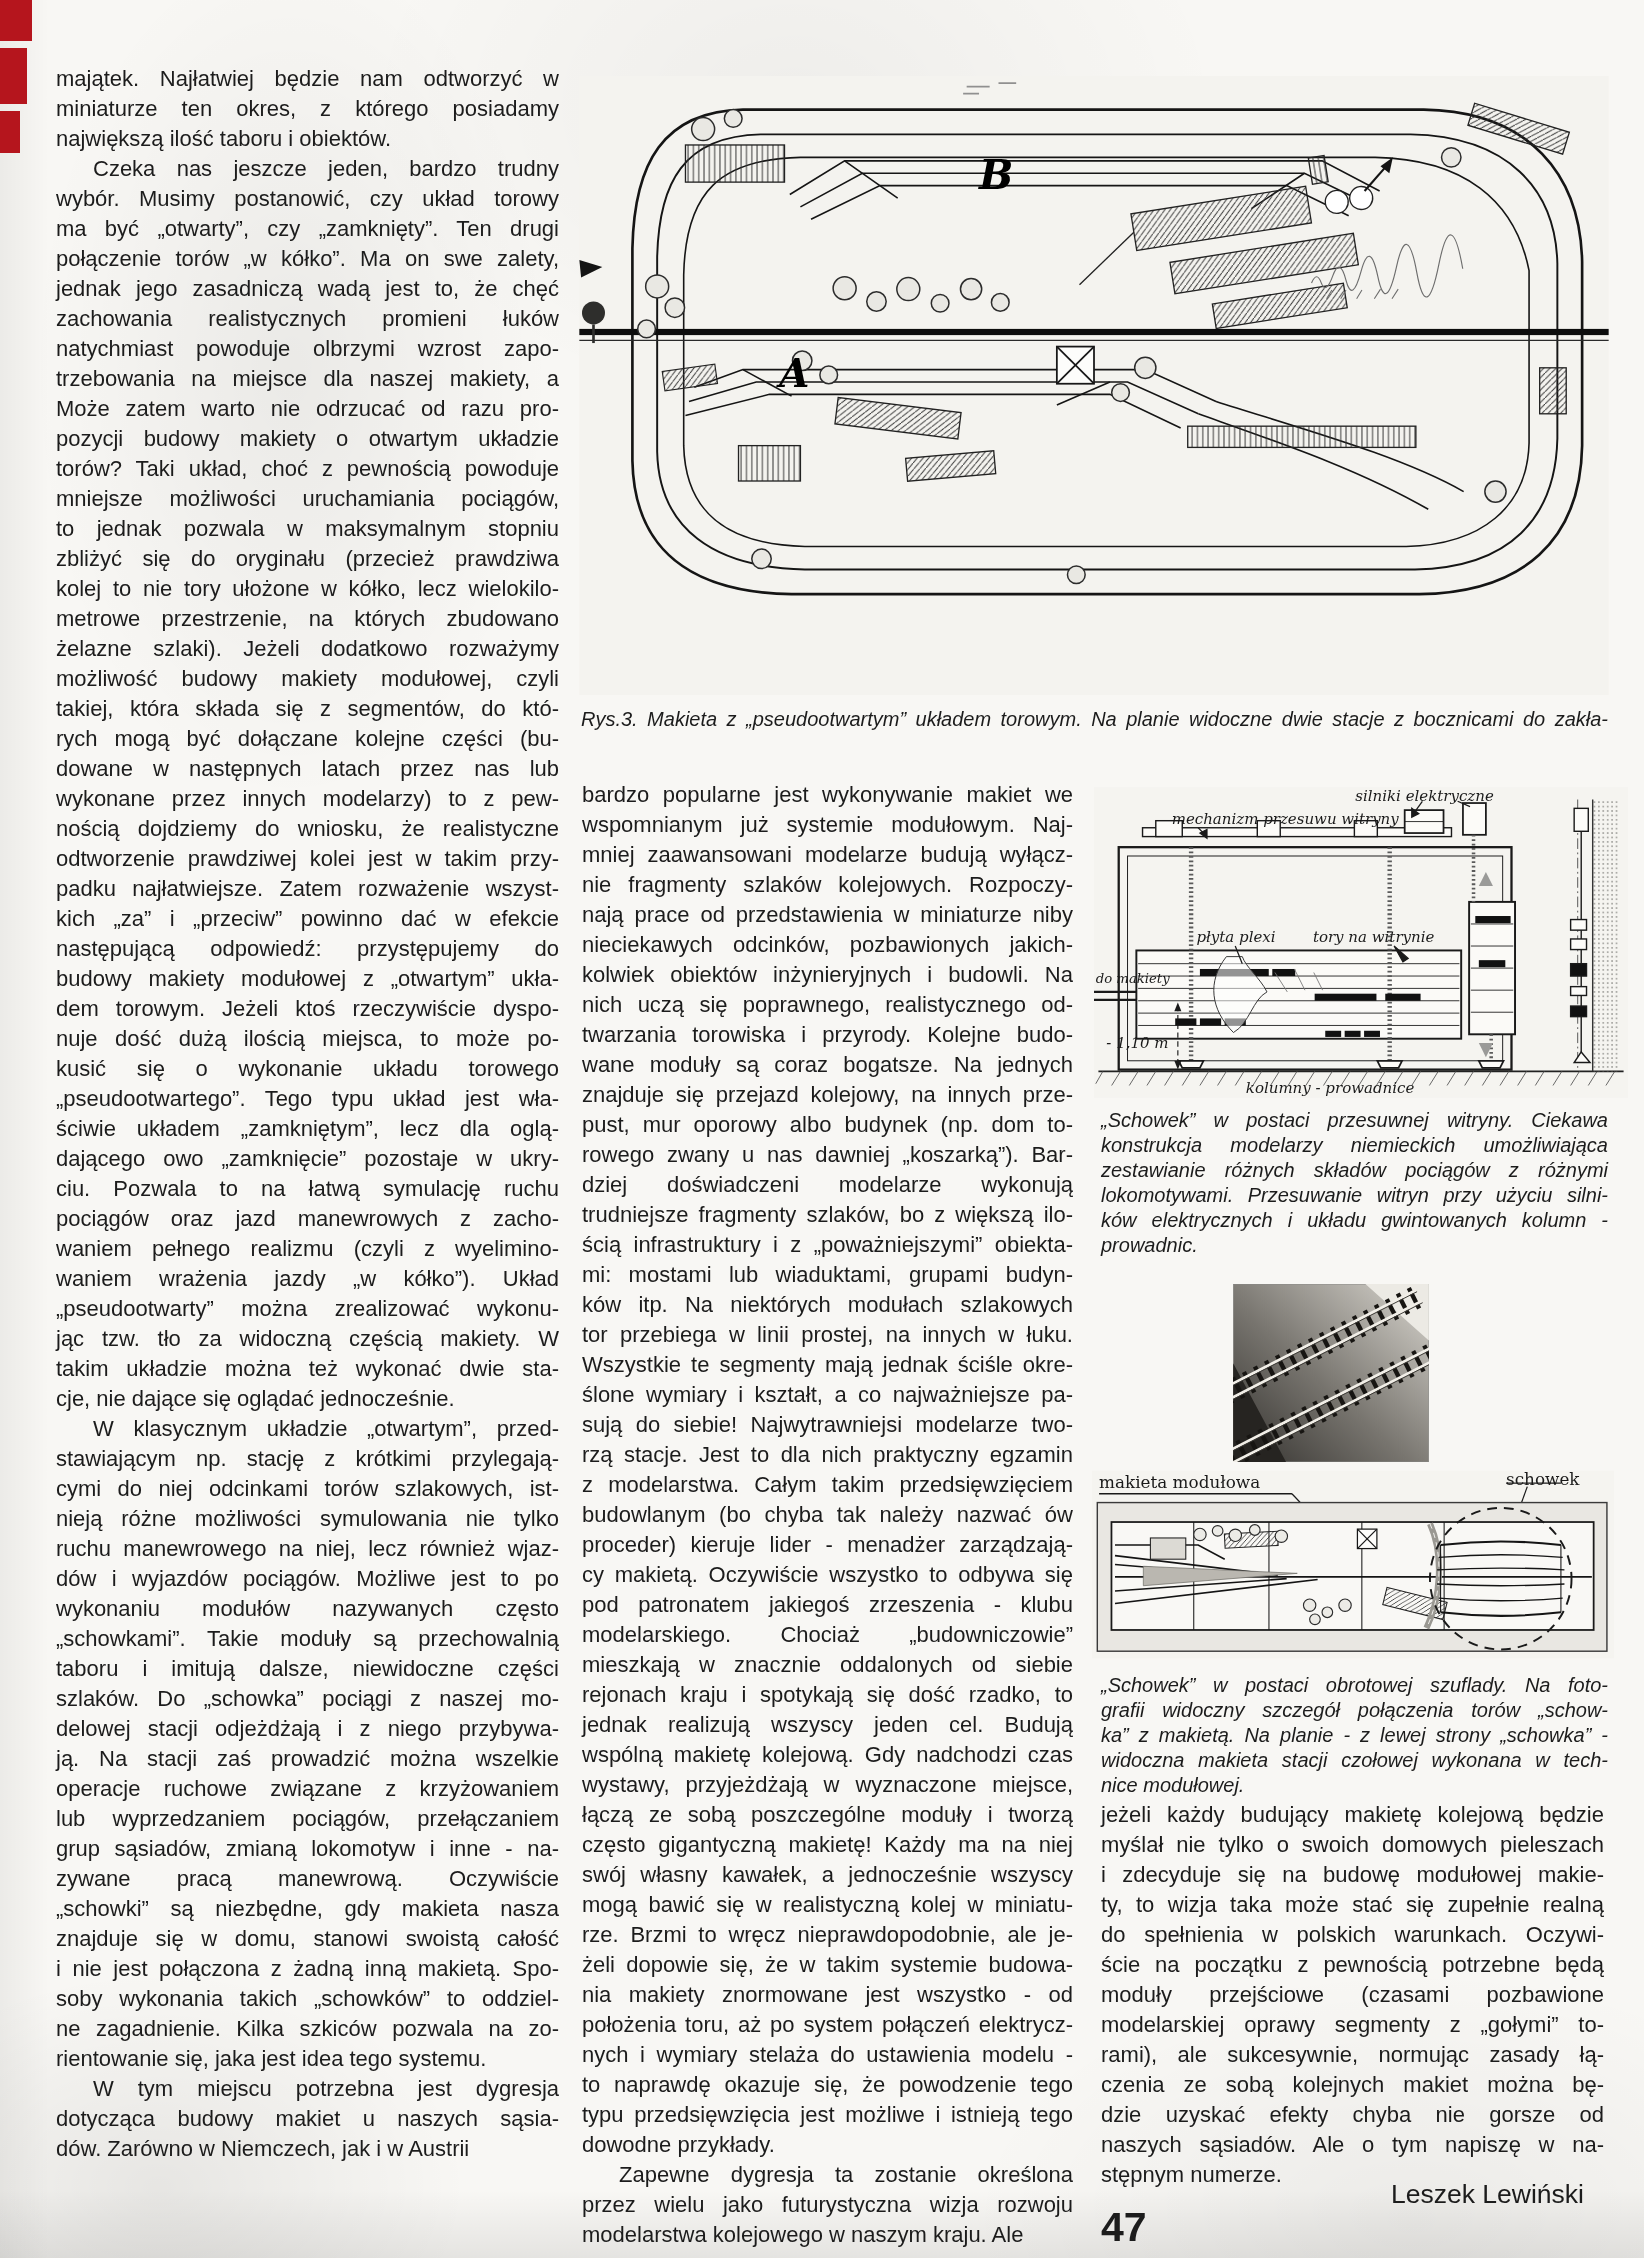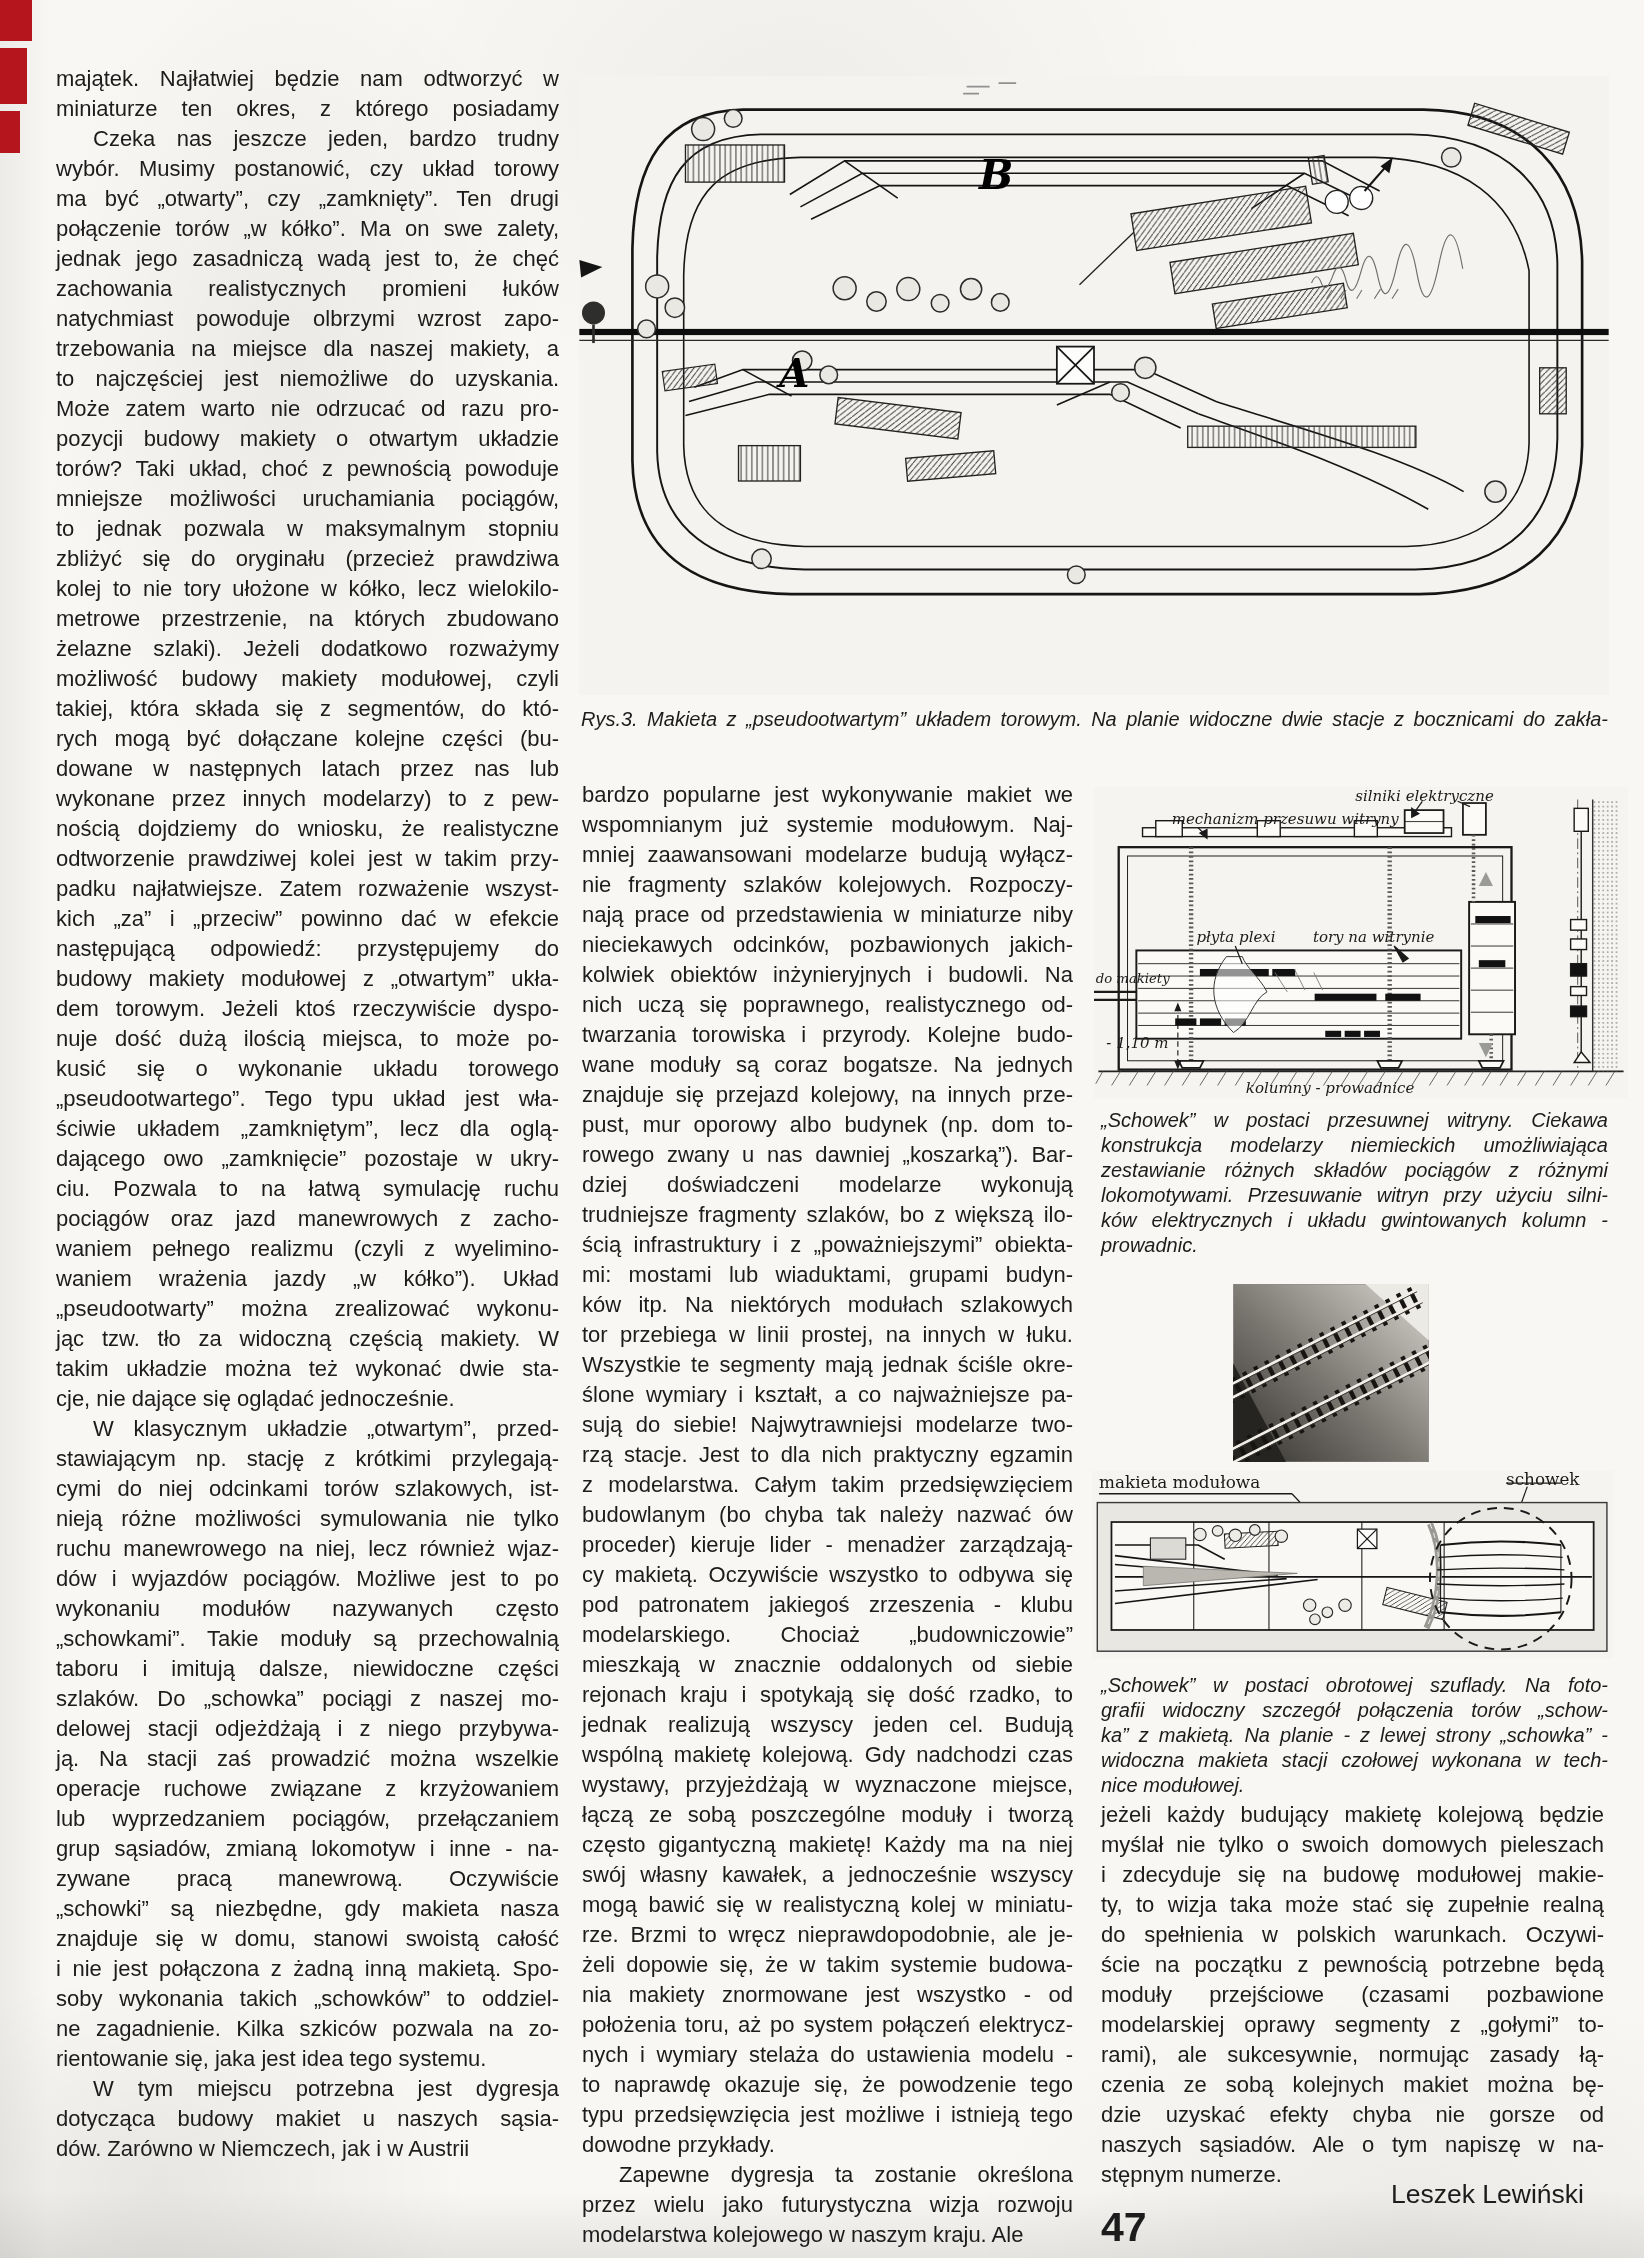--- a/index.html
+++ b/index.html
@@ -31,29 +31,29 @@
 
 <div class="page">
 
   <div class="redmark" style="top:0;width:32px;height:41px;"></div>
   <div class="redmark" style="top:48px;width:26.5px;height:56px;"></div>
   <div class="redmark" style="top:111px;width:20px;height:42px;"></div>
 
   <div class="col" style="left:56px;top:64px;width:503px;">
       <div class="tl">majątek. Najłatwiej będzie nam odtworzyć w</div>
       <div class="tl">miniaturze ten okres, z którego posiadamy</div>
+      <div class="tl last">największą ilość taboru i obiektów.</div>
       <div class="tl ind">Czeka nas jeszcze jeden, bardzo trudny</div>
       <div class="tl">wybór. Musimy postanowić, czy układ torowy</div>
       <div class="tl">ma być „otwarty”, czy „zamknięty”. Ten drugi</div>
       <div class="tl">połączenie torów „w kółko”. Ma on swe zalety,</div>
       <div class="tl">jednak jego zasadniczą wadą jest to, że chęć</div>
       <div class="tl">zachowania realistycznych promieni łuków</div>
       <div class="tl">natychmiast powoduje olbrzymi wzrost zapo-</div>
       <div class="tl">trzebowania na miejsce dla naszej makiety, a</div>
-      <div class="tl">to najczęściej jest niemożliwe do uzyskania.</div>
       <div class="tl">Może zatem warto nie odrzucać od razu pro-</div>
       <div class="tl">pozycji budowy makiety o otwartym układzie</div>
       <div class="tl">torów? Taki układ, choć z pewnością powoduje</div>
       <div class="tl">mniejsze możliwości uruchamiania pociągów,</div>
       <div class="tl">to jednak pozwala w maksymalnym stopniu</div>
       <div class="tl">zbliżyć się do oryginału (przecież prawdziwa</div>
       <div class="tl">kolej to nie tory ułożone w kółko, lecz wielokilo-</div>
       <div class="tl">metrowe przestrzenie, na których zbudowano</div>
       <div class="tl">żelazne szlaki). Jeżeli dodatkowo rozważymy</div>
       <div class="tl">możliwość budowy makiety modułowej, czyli</div>

